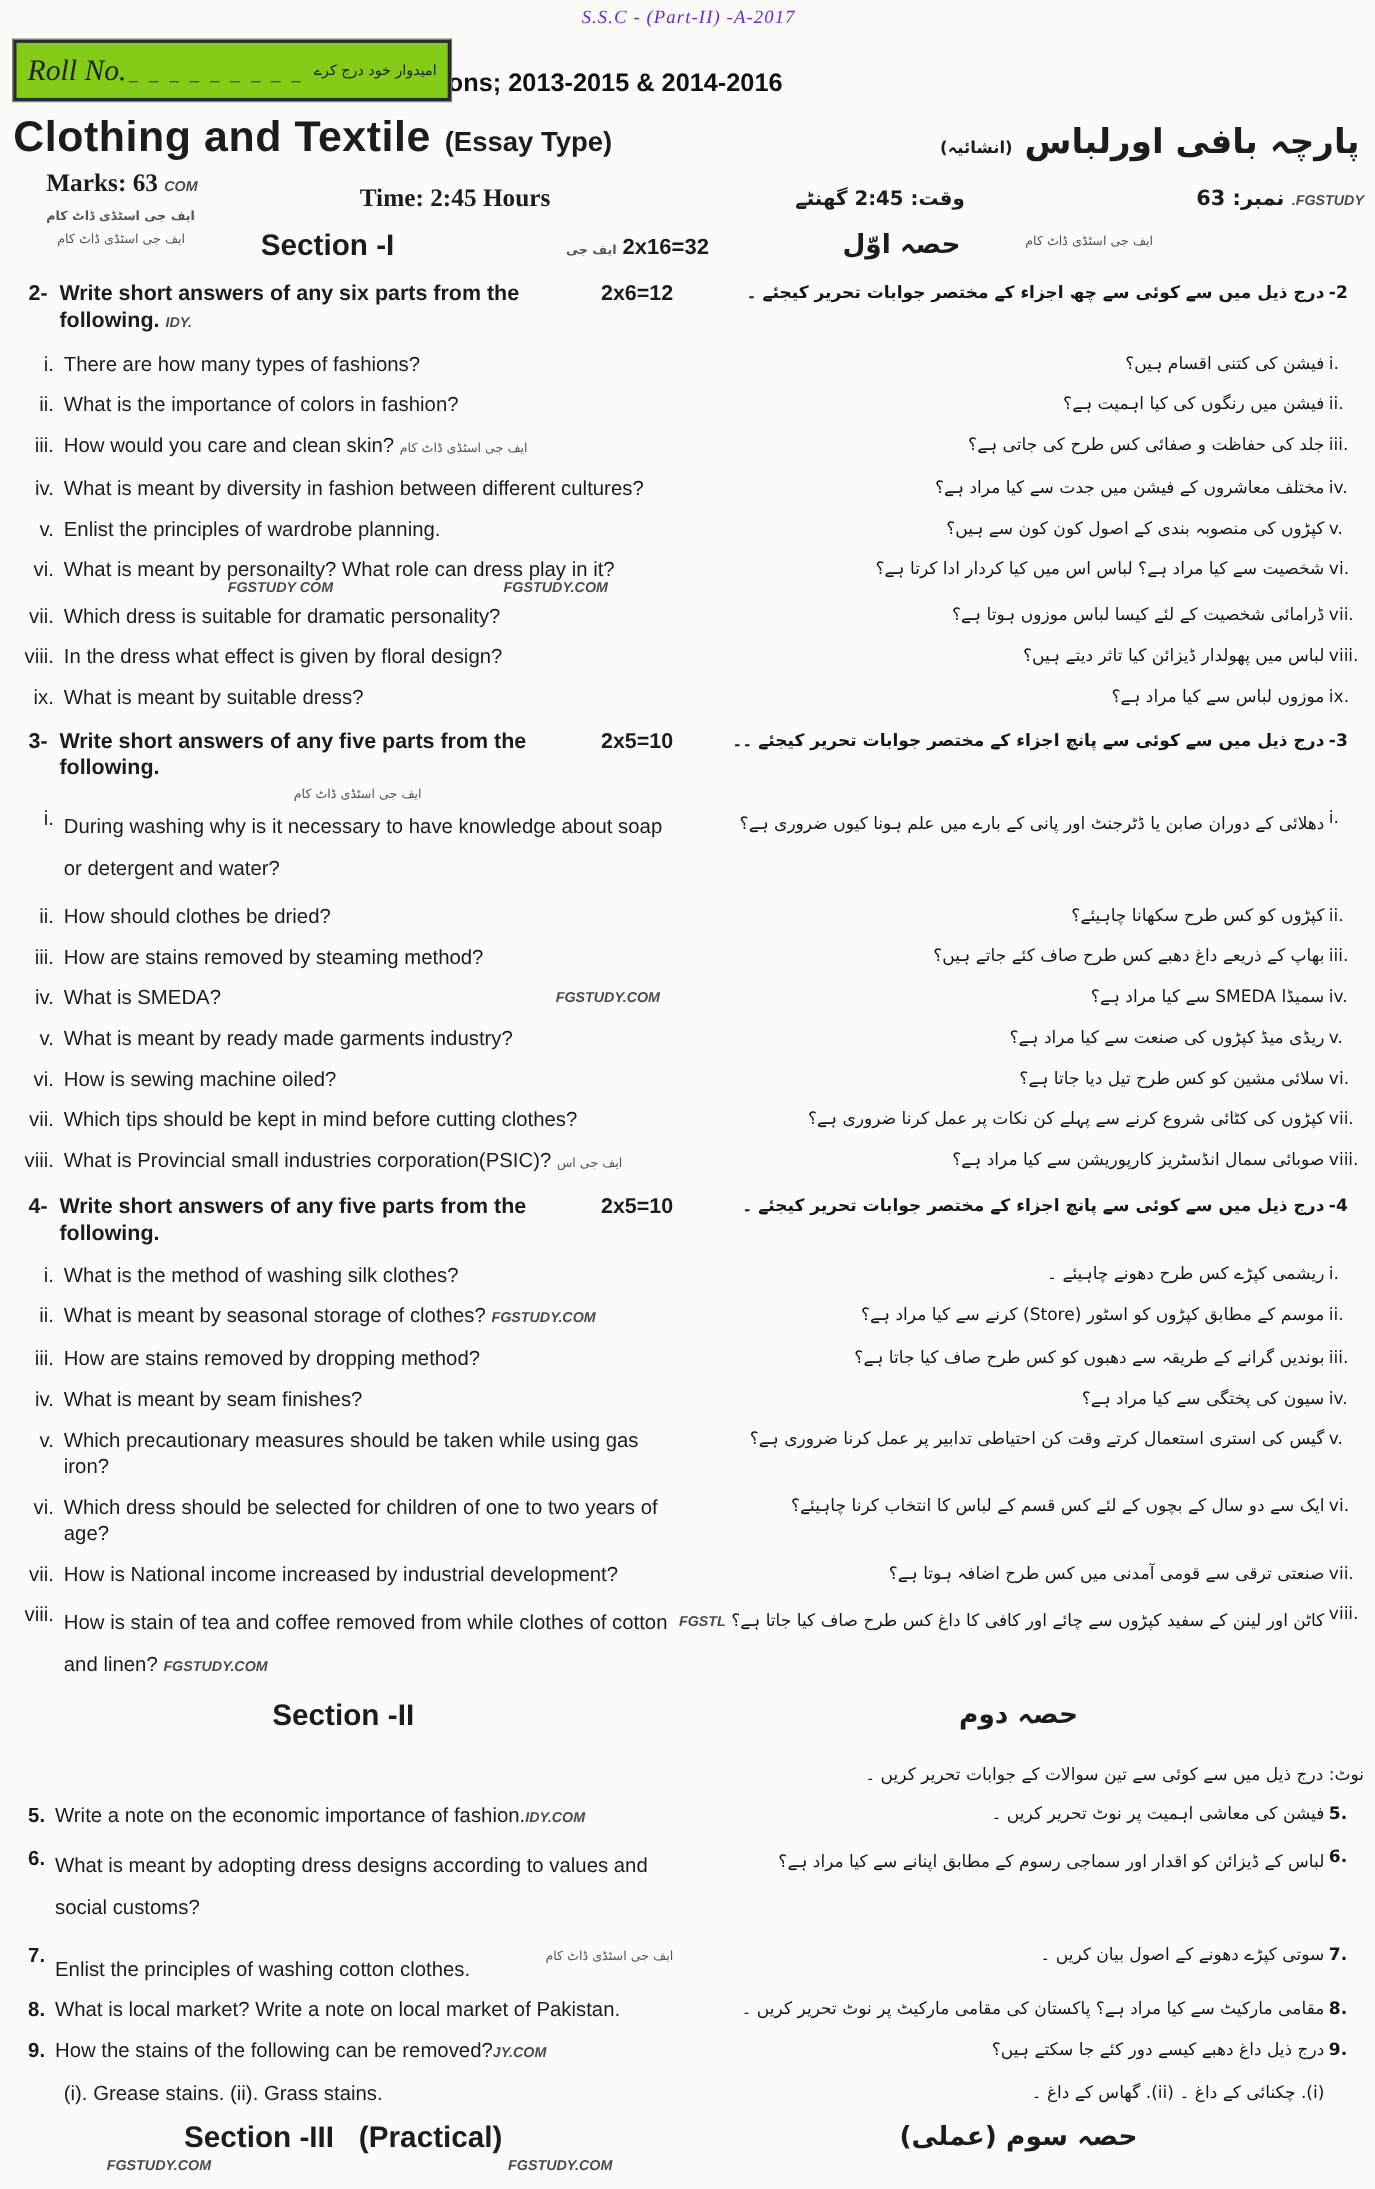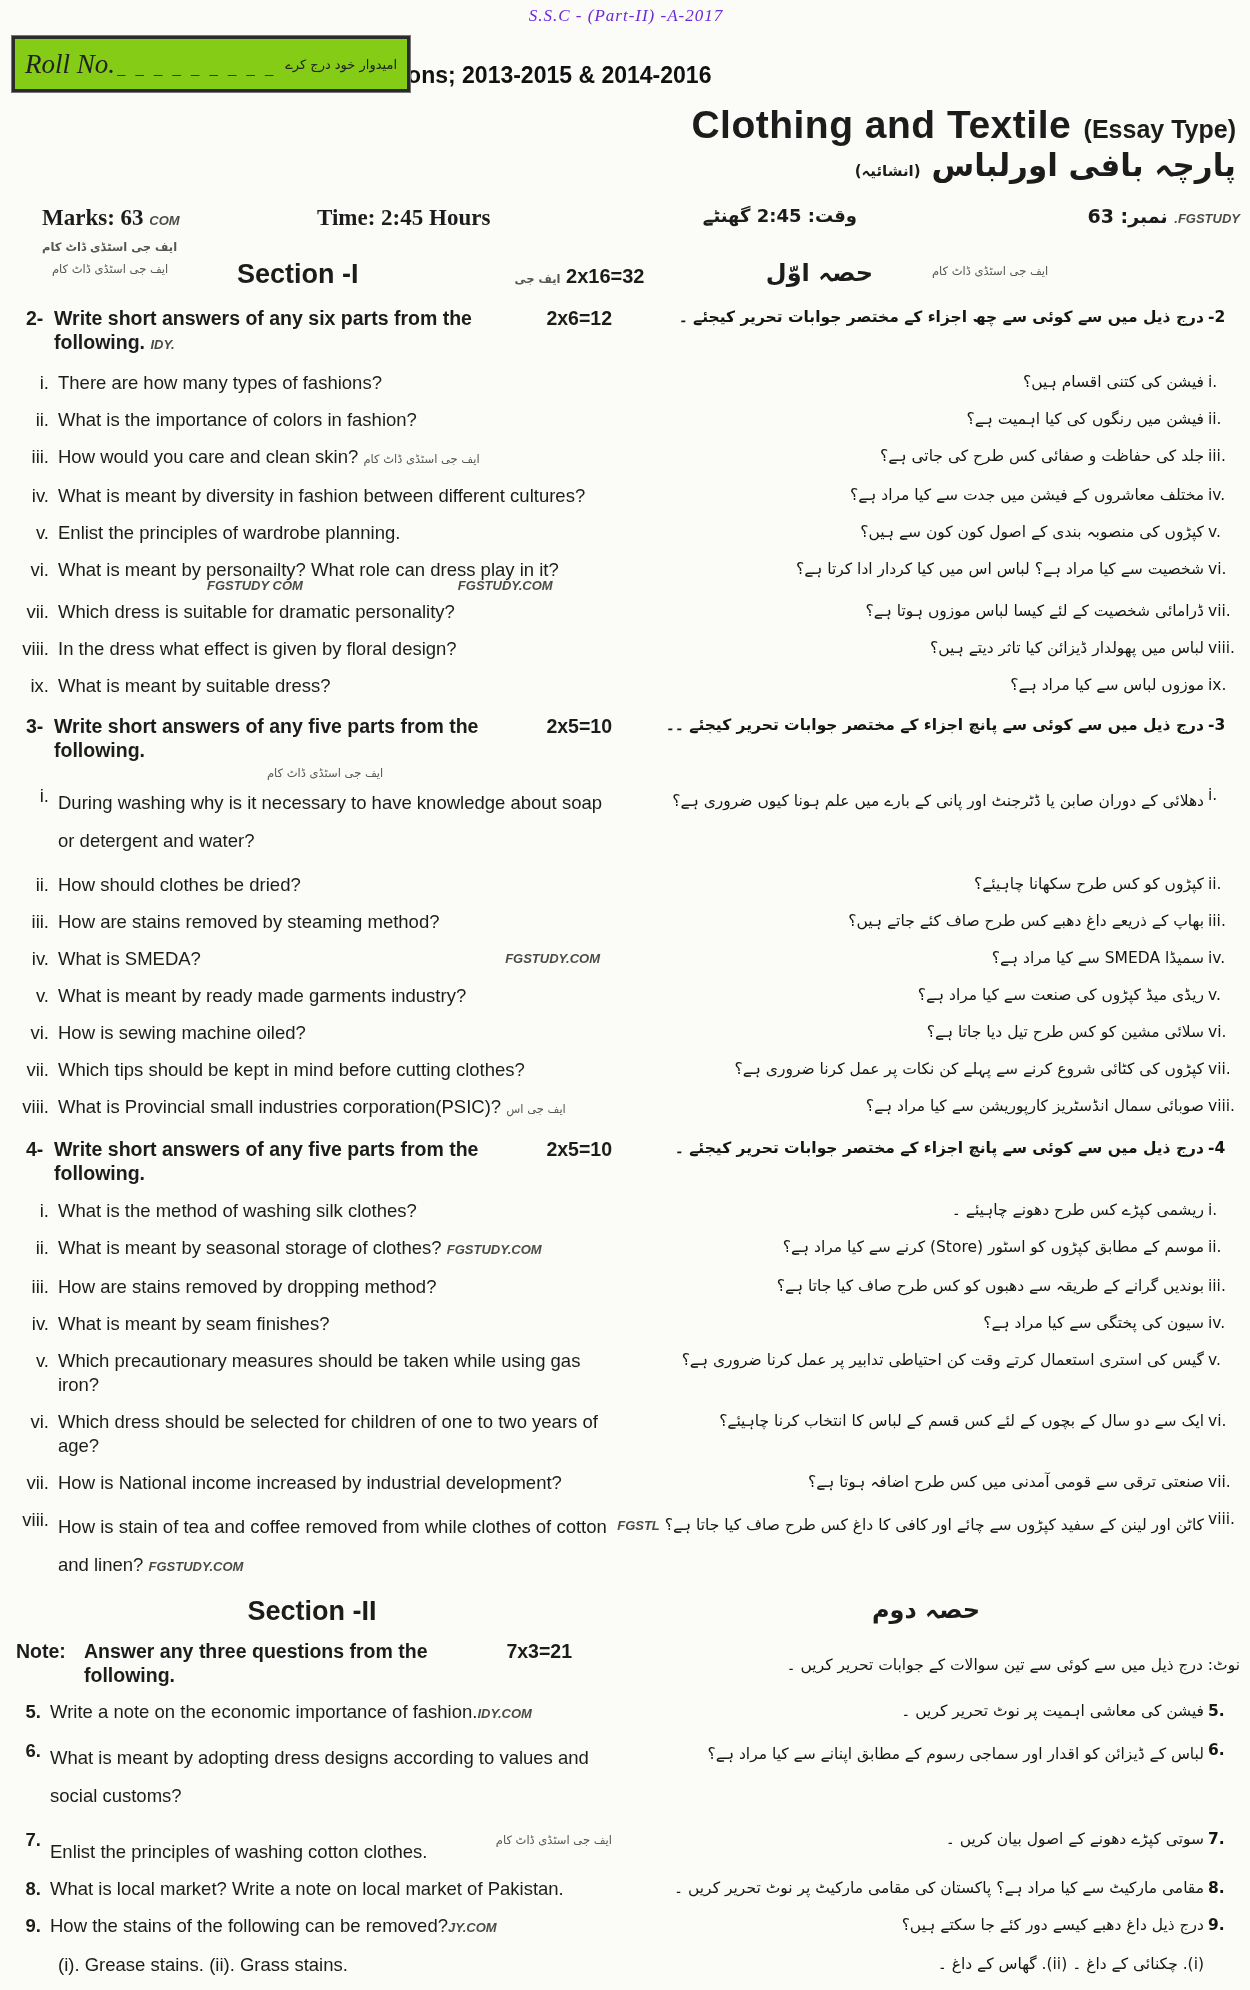--- a/index.html
+++ b/index.html
@@ -43,31 +43,31 @@
   .rollbox .rur{
     font-family:"DejaVu Sans",sans-serif;
     font-size:13px;color:#222;direction:rtl;white-space:nowrap;
   }
   .sessions{
     margin:36px 0 0 335px;
     font-size:23px;font-weight:bold;color:#111;
   }
   .titlerow{
     display:flex;justify-content:space-between;align-items:flex-end;
-    margin-top:14px;padding-right:4px;flex-direction:column;
+    margin-top:14px;padding-right:4px;
   }
   .title-en .big{font-size:39px;font-weight:bold;letter-spacing:.5px;}
   .title-en .etype{font-size:25px;font-weight:bold;margin-left:8px;}
   .title-ur{
     font-family:"DejaVu Sans",sans-serif;direction:rtl;
     font-size:31px;font-weight:bold;white-space:nowrap;
   }
   .title-ur .tpar{font-size:15px;font-weight:bold;}
   .marksrow{
-    display:flex;align-items:flex-start;margin-top:22px;
+    display:flex;align-items:center;margin-top:7px;gap:10px;
   }
   .marksrow .mcell{font-family:"Liberation Serif",serif;font-weight:bold;font-size:23px;}
   .marksrow .m-left{margin-left:30px;width:275px;}
   .marksrow .m-time{width:330px;}
   .marksrow .m-time-ur{font-family:"DejaVu Sans",sans-serif;direction:rtl;font-size:18px;font-weight:bold;width:210px;}
   .marksrow .m-right{flex:1;text-align:right;direction:rtl;font-family:"DejaVu Sans",sans-serif;font-size:19px;font-weight:bold;padding-left:4px;}
   .wm{font-style:italic;font-weight:bold;color:#4a4a4a;font-size:13px;font-family:"Liberation Sans",sans-serif;}
   .wm-ur{font-family:"DejaVu Sans",sans-serif;font-size:11.5px;color:#555;direction:rtl;display:inline-block;}
 
   .sec1row{display:flex;align-items:flex-start;margin-top:2px;}
@@ -510,25 +510,20 @@
         </div>
       </div>
   </div>
 
   <div class="secline">
     <div class="en-sec">Section -II</div>
     <div class="ur-sec">حصہ دوم</div>
   </div>
 
   <div class="r item noterow">
-    <div class="encol">
-      <span class="nlab">Note:</span>
-      <span class="t">Answer any three questions from the following.</span>
-      <span class="qmarks" style="padding-right:40px;">7x3=21</span>
-    </div>
     <div class="urcol" style="font-weight:normal;margin-top:15px;">نوٹ: درج ذیل میں سے کوئی سے تین سوالات کے جوابات تحریر کریں ۔</div>
   </div>
 
   <div class="r item">
     <div class="encol">
         <span class="n bold" style="width:38px;">5.</span>
         <span class="t"><span>Write a note on the economic importance of fashion.</span><span class="wm">IDY.COM</span></span>
       </div>
     <div class="urcol">
         <div class="iwrap">

